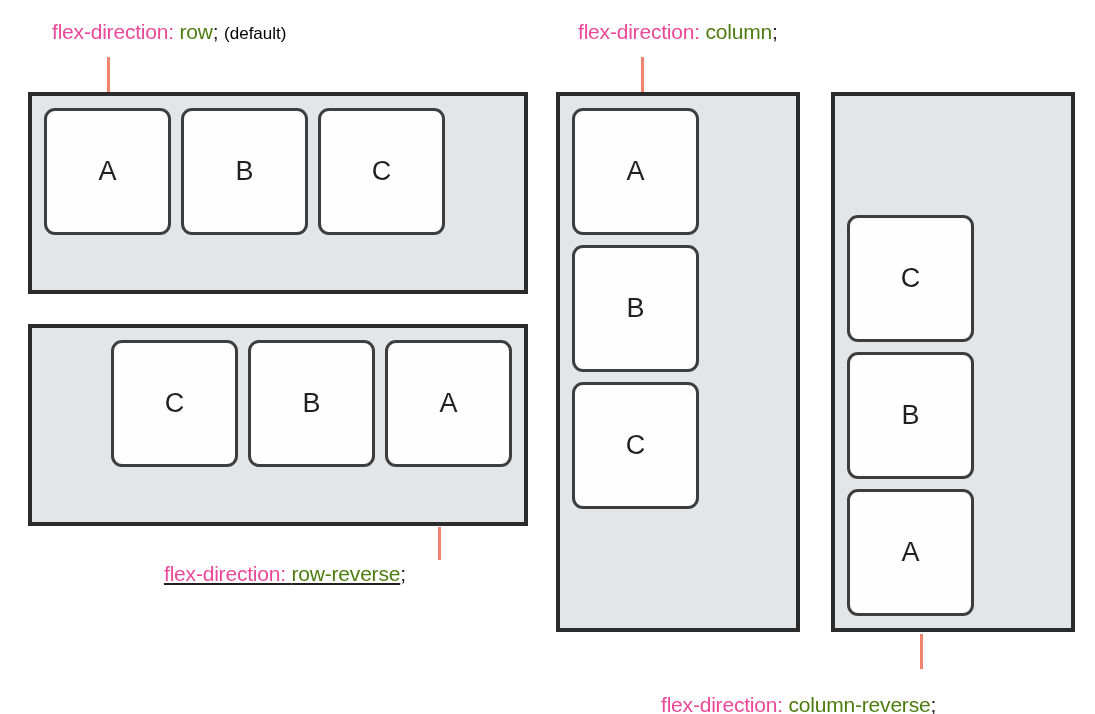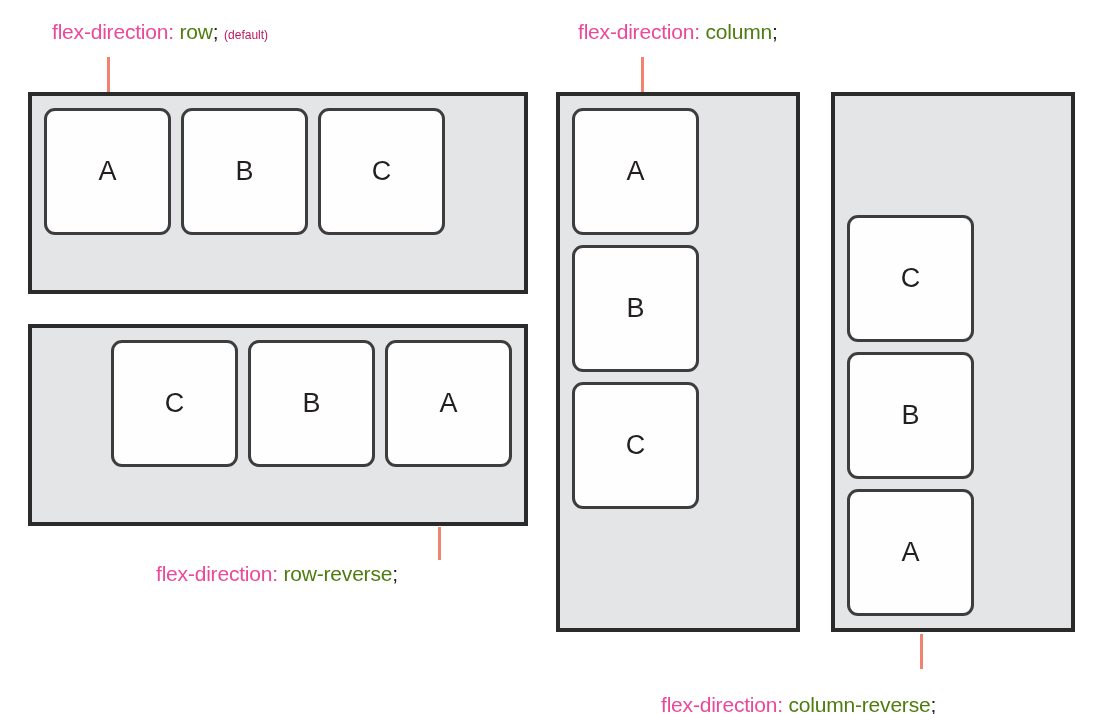--- a/index.html
+++ b/index.html
@@ -20,22 +20,22 @@
     position: absolute;
     white-space: nowrap;
     font-size: 21px;
     color: #231f20;
     letter-spacing: -0.2px;
   }
   .label .prop { color: #ec4899; }
   .label .val  { color: #4d7c0f; }
   .label .semi { color: #231f20; }
   .label .note {
-    color: #be185d;
-    font-size: 12px;
+    color: #000000;
+    font-size: 17px;
     letter-spacing: 0;
   }
 
   
   .leader {
     position: absolute;
     width: 3px;
     background: #f2836f;
   }
 
@@ -89,21 +89,21 @@
   }
 
   
   #container-row          { left: 28px;  top: 92px;  width: 500px; height: 202px; }
   #container-row-reverse  { left: 28px;  top: 324px; width: 500px; height: 202px; }
   #container-column       { left: 556px; top: 92px;  width: 244px; height: 540px; }
   #container-column-reverse { left: 831px; top: 92px; width: 244px; height: 540px; }
 
   #label-row            { left: 52px;  top: 20px; }
   #label-column         { left: 578px; top: 20px; }
-  #label-row-reverse    { left: 156px; top: 562px; }
+  #label-row-reverse    { left: 164px; top: 562px; text-decoration: underline; }
   #label-column-reverse { left: 661px; top: 673px; margin-top: 20px; }
 
   #leader-row            { left: 107px; top: 57px;  height: 37px; }
   #leader-column         { left: 641px; top: 57px;  height: 37px; }
   #leader-row-reverse    { left: 438px; top: 527px; height: 33px; }
   #leader-column-reverse { left: 920px; top: 634px; height: 35px; }
 </style>
 </head>
 <body>
 

